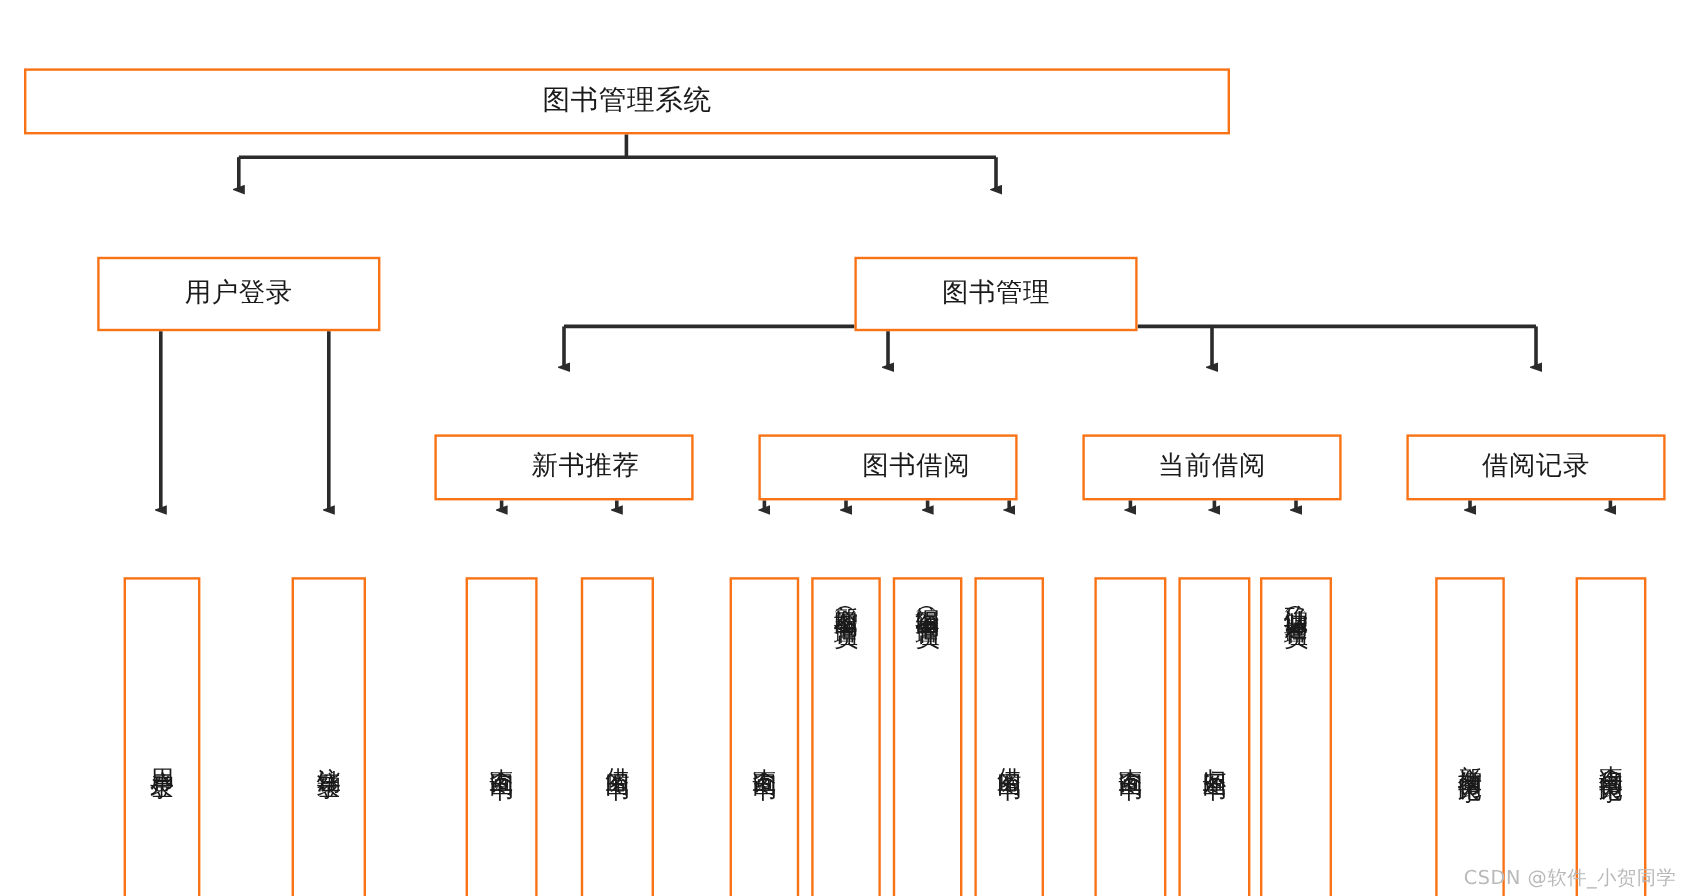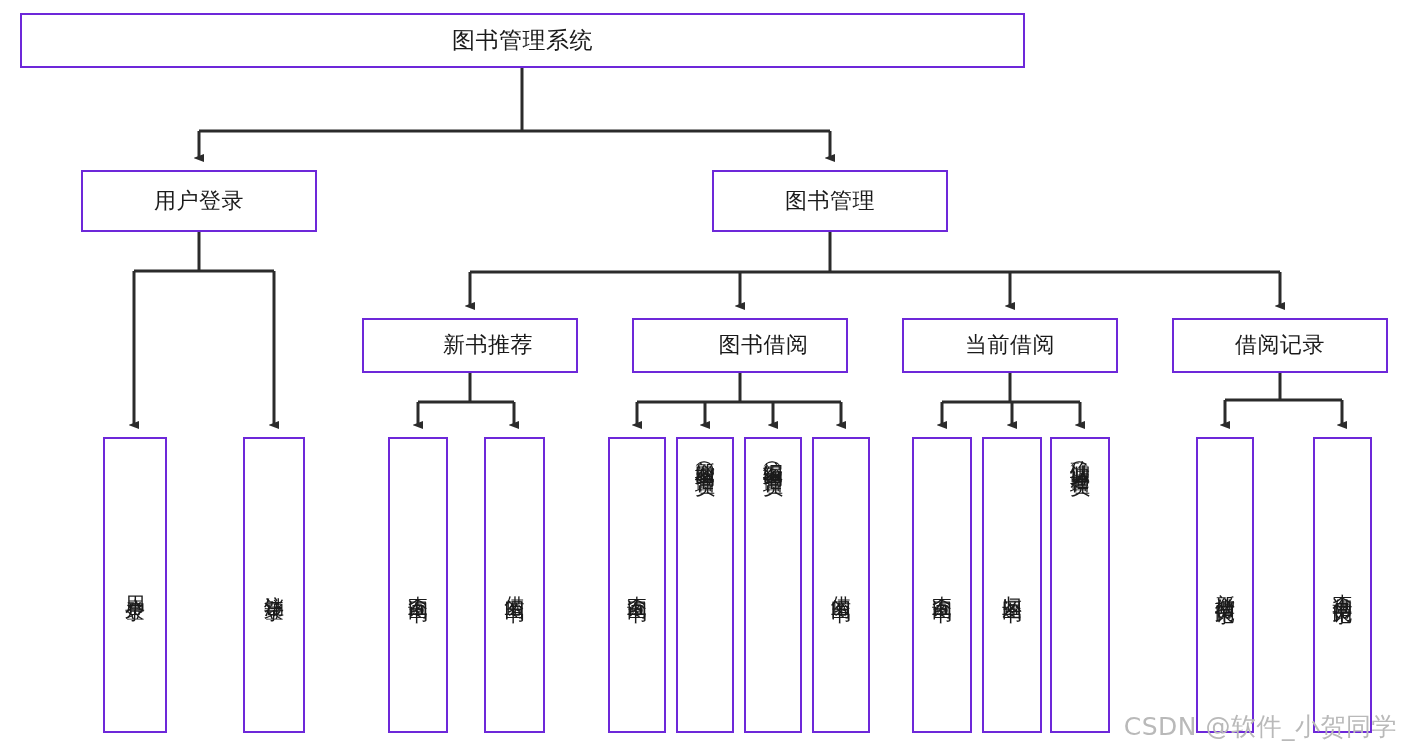--- a/index.html
+++ b/index.html
@@ -22,25 +22,26 @@
     left: 0;
     top: 0;
     width: 1405px;
     height: 747px;
     pointer-events: none;
   }
   .node {
     position: absolute;
     box-sizing: border-box;
     background: #ffffff;
-    border: 2px solid #6d28d9;
+    border: 2px solid #f97316;
     display: flex;
     align-items: center;
     justify-content: center;
     color: #1a1a1a;
+    margin-top: 44px;
   }
   .node .label {
     display: block;
     text-align: center;
     line-height: 1.22;
     letter-spacing: 0.5px;
   }
   
   .node.h .label {
     writing-mode: horizontal-tb;
@@ -65,21 +66,21 @@
     padding-top: 4px;
   }
   .node.v.centerv {
     align-items: center;
     padding-top: 0;
   }
   #watermark {
     position: absolute;
     right: 8px;
     bottom: 4px;
-    font-size: 25px;
+    font-size: 16px;
     color: #b9b9b9;
     letter-spacing: 0.5px;
     white-space: nowrap;
     font-family: "DejaVu Sans", "Liberation Sans", sans-serif;
   }
 </style>
 </head>
 <body>
 
 <div id="canvas">

